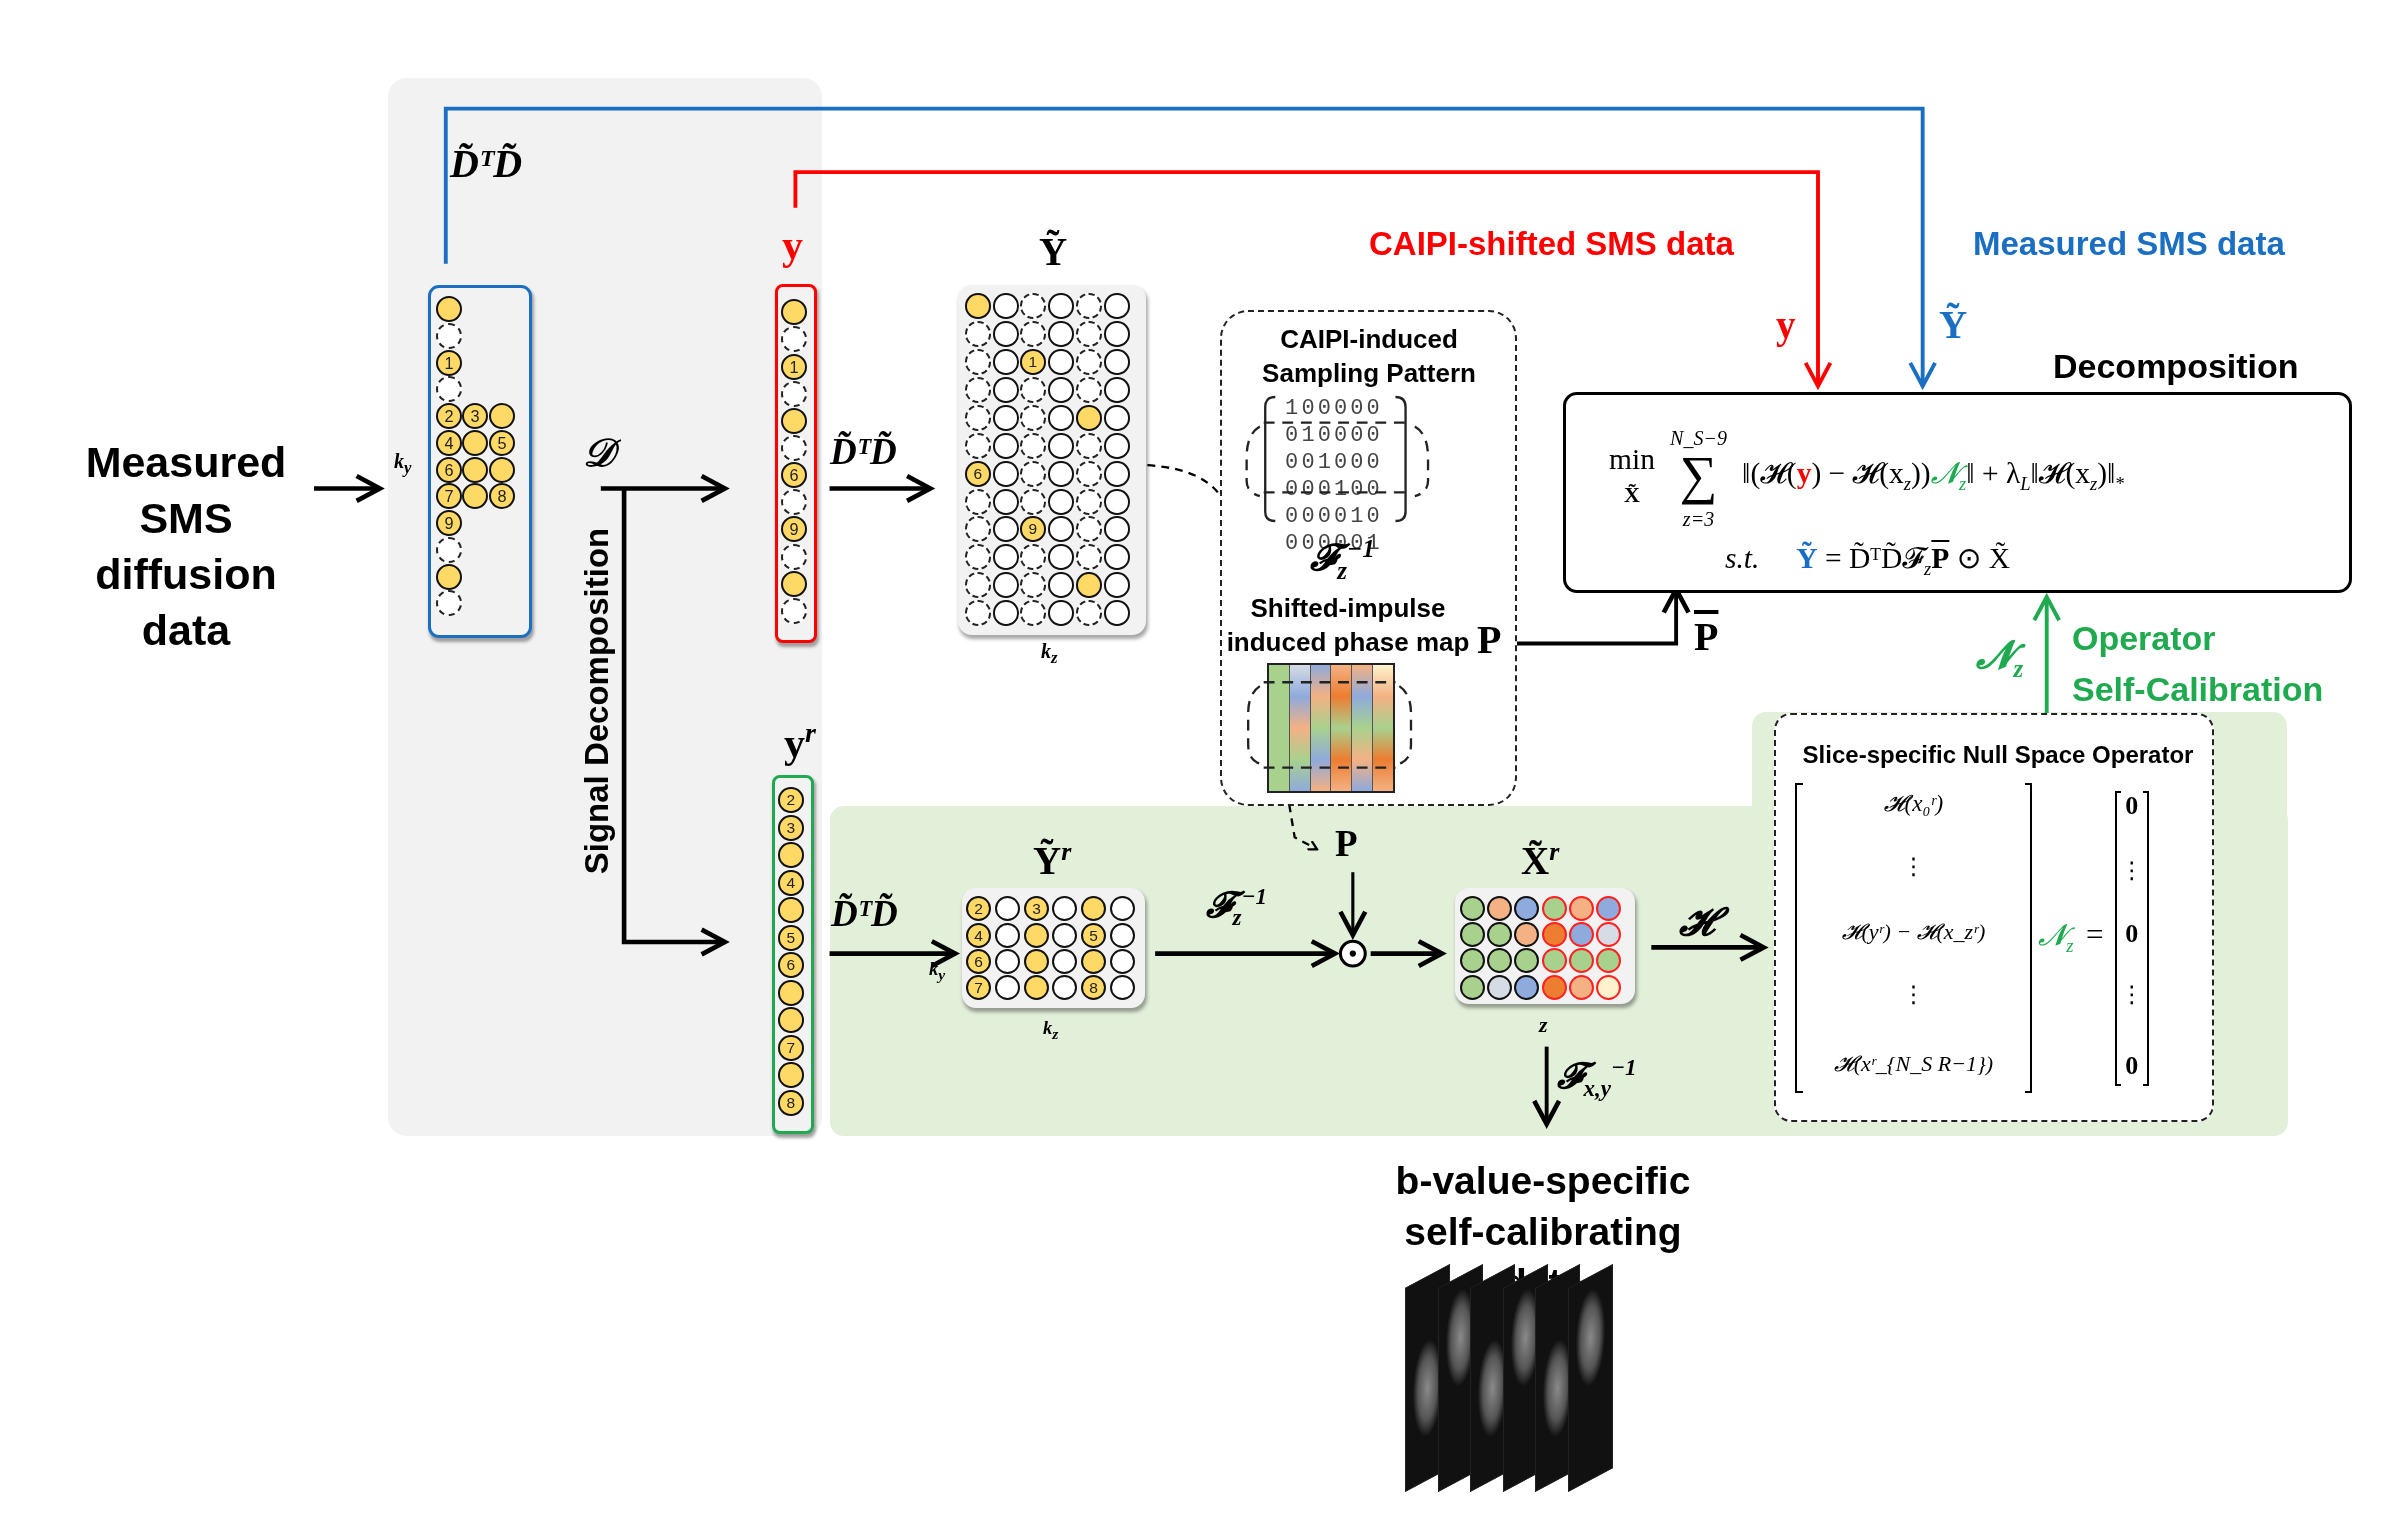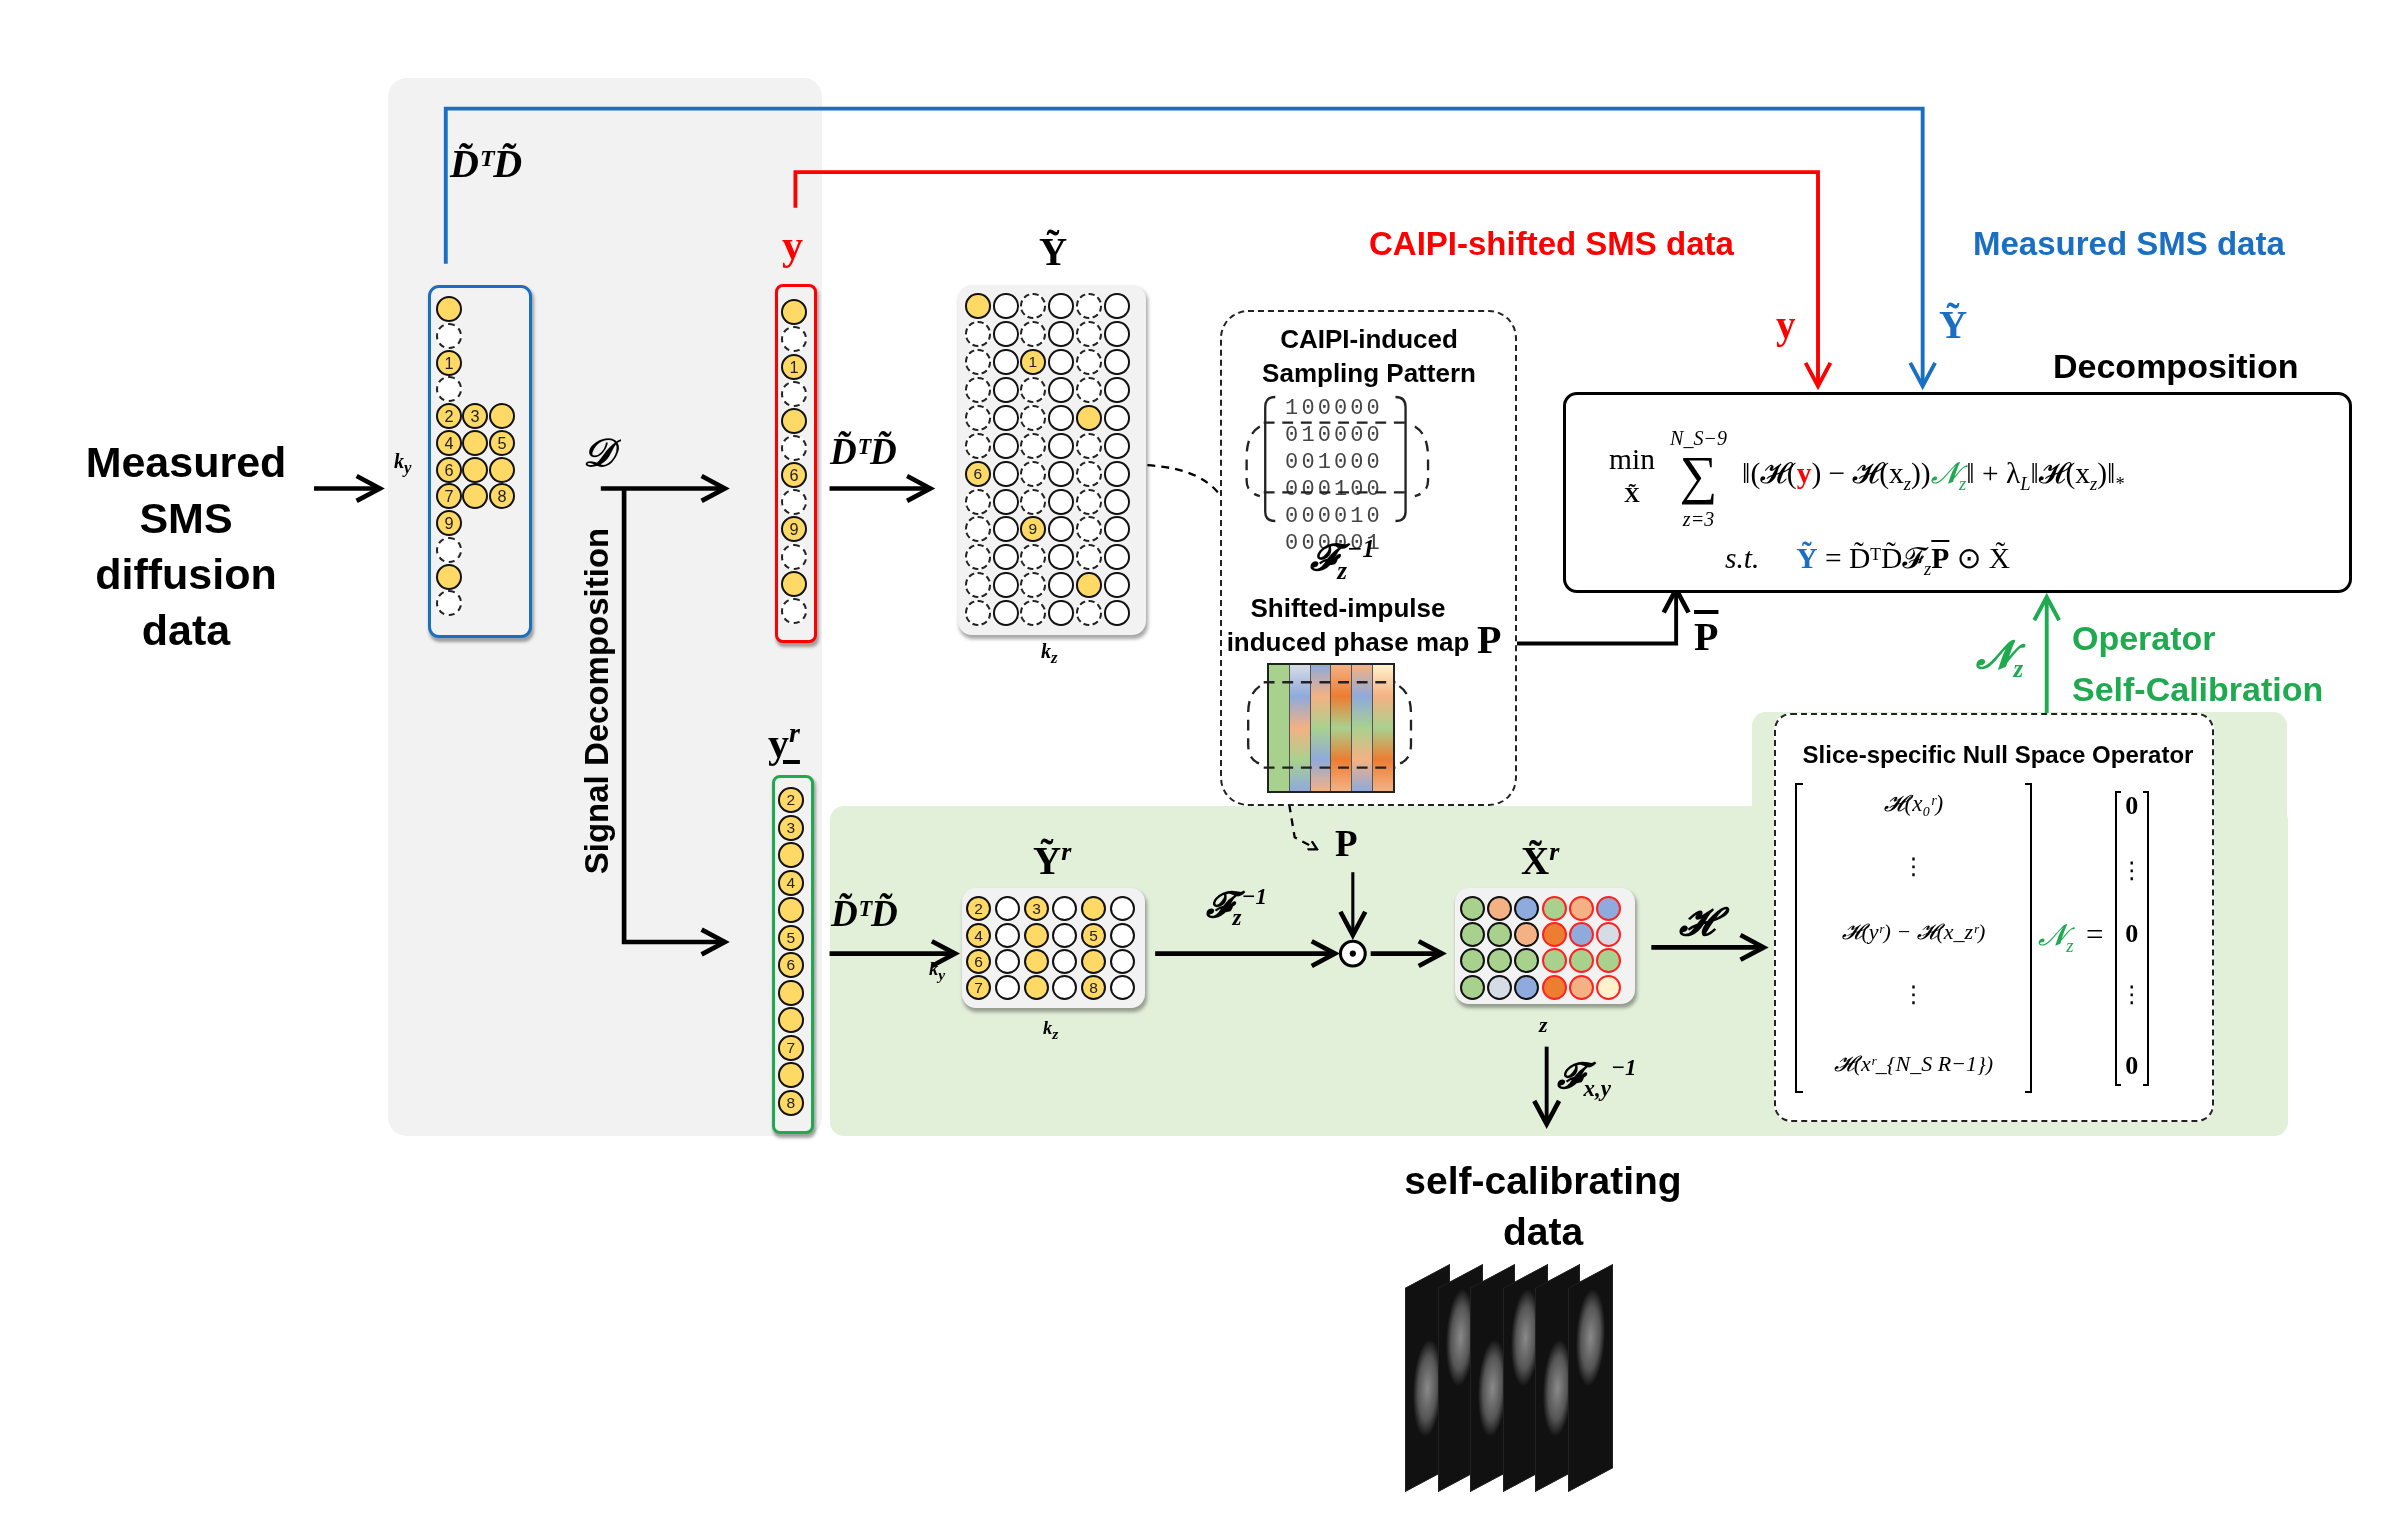--- a/index.html
+++ b/index.html
@@ -95,21 +95,21 @@
 <div id="left-vector-cells"></div>
 <div class="abs math" style="left:394px;top:450px;font-size:20px;font-style:italic;font-weight:bold;">k<sub>y</sub></div>
 
 <div class="abs math" style="left:583px;top:430px;font-size:39px;font-weight:bold;font-style:italic;">𝒟</div>
 <div class="abs" style="left:434px;top:698px;width:388px;font-size:33px;font-weight:bold;text-align:center;transform:rotate(-90deg);transform-origin:center center;white-space:nowrap;left:403px;top:682px;">Signal Decomposition</div>
 
 <div class="abs math bold" style="left:782px;top:221px;font-size:42px;color:#ff0000;">y</div>
 <div class="vec-box" style="left:775px;top:284px;width:36px;height:353px;border:3.1px solid #ff0000;border-radius:7.8px;"></div>
 <div id="y-vector-cells"></div>
 
-<div class="abs math bold" style="left:768px;top:717px;font-size:42px;text-decoration:underline;">
+<div class="abs math bold" style="left:784px;top:717px;font-size:42px;">
   <span>y</span><sup style="font-size:28px;font-style:italic;">r</sup>
 </div>
 <div class="vec-box" style="left:772px;top:775px;width:36px;height:353px;border:3.1px solid #1faa50;border-radius:7.8px;"></div>
 <div id="yr-vector-cells"></div>
 
 <div class="abs math" style="left:830px;top:430px;font-size:37px;font-weight:bold;font-style:italic;">D̃ᵀD̃</div>
 <div class="abs math" style="left:831px;top:892px;font-size:37px;font-weight:bold;font-style:italic;">D̃ᵀD̃</div>
 
 <div class="abs math bold" style="left:1039px;top:229px;font-size:39px;">Ỹ</div>
 <div class="grid-box" style="left:958px;top:285px;width:188px;height:350px;"></div>
@@ -231,20 +231,21 @@
   <div style="position:absolute;right:-2.3px;top:0;width:6.2px;border-top:2.3px solid #000;"></div>
   <div style="position:absolute;right:-2.3px;bottom:0;width:6.2px;border-bottom:2.3px solid #000;"></div>
   <div class="eq" style="position:absolute;width:29.5px;text-align:center;top:0;font-size:26px;font-weight:bold;">0</div>
   <div class="eq" style="position:absolute;width:29.5px;text-align:center;top:66px;font-size:23px;">⋮</div>
   <div class="eq" style="position:absolute;width:29.5px;text-align:center;top:128px;font-size:26px;font-weight:bold;">0</div>
   <div class="eq" style="position:absolute;width:29.5px;text-align:center;top:190px;font-size:23px;">⋮</div>
   <div class="eq" style="position:absolute;width:29.5px;text-align:center;top:260px;font-size:26px;font-weight:bold;">0</div>
 </div>
 
 <div class="abs" style="left:1318px;top:1155px;width:450px;text-align:center;font-size:39px;font-weight:bold;line-height:51px;">
+  <div>b-value-specific</div>
   <div>self-calibrating</div>
   <div>data</div>
 </div>
 <div id="output-slices"></div>
 
 <div class="cell" style="left: 436px; top: 296px; width: 26px; height: 26px; font-size: 16.3px; background: rgb(255, 217, 102); border: 2.3px solid rgb(17, 17, 17);"></div>
 <div class="cell" style="left: 436px; top: 323px; width: 26px; height: 26px; font-size: 16.3px; background: rgb(255, 255, 255); border: 2.3px dashed rgb(34, 34, 34);"></div>
 <div class="cell" style="left: 436px; top: 350px; width: 26px; height: 26px; font-size: 16.3px; background: rgb(255, 217, 102); border: 2.3px solid rgb(17, 17, 17);">
     <span>1</span>
   </div>

